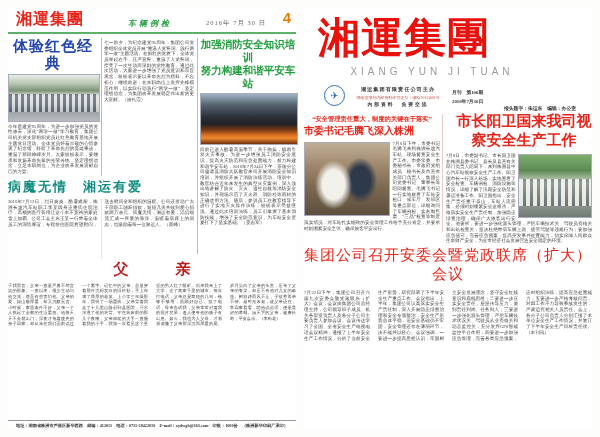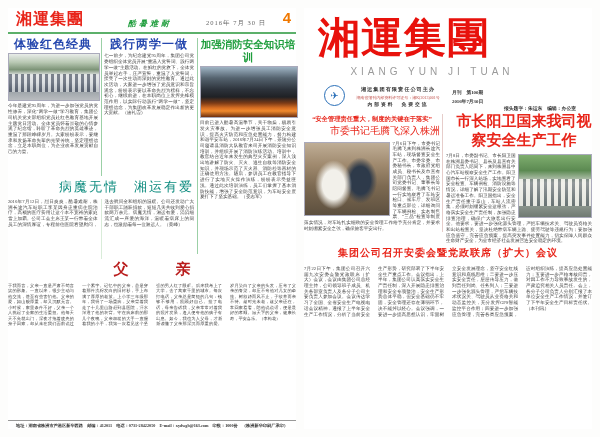--- a/index.html
+++ b/index.html
@@ -13,100 +13,100 @@
   
   .lp-brand{position:absolute;left:8px;top:1px;font-size:16px;font-weight:bold;color:#e8251a;font-family:"Liberation Sans",sans-serif;letter-spacing:1px;}
   .lp-section{position:absolute;left:120px;top:10px;font-size:8px;font-weight:bold;font-style:italic;color:#1f9e3d;letter-spacing:3px;}
   .lp-date{position:absolute;left:198px;top:11px;font-size:6.5px;color:#666;letter-spacing:1px;}
   .lp-pagenum{position:absolute;right:5px;top:1px;font-size:15px;font-weight:bold;color:#f07800;font-family:"Liberation Sans",sans-serif;}
   .lp-rule{position:absolute;left:0;right:0;top:24px;height:2px;background:#5cb06a;}
   .col{position:absolute;}
   .lp-col1{left:0;top:30px;width:90px;}
   .lp-col2{left:96px;top:30px;width:90px;}
   .lp-col3{left:192px;top:30px;width:96px;}
-  .headline-blue{font-size:12px;font-weight:bold;color:#2547ae;text-align:center;line-height:1.12;letter-spacing:1px;}
+  .headline-blue{font-size:15px;font-weight:bold;color:#2547ae;text-align:center;line-height:1.12;letter-spacing:1px;}
   .headline-green{font-size:10.5px;font-weight:bold;color:#1f9e3d;text-align:center;line-height:1.25;}
   .vline{position:absolute;width:1px;background:#9bd0a6;}
   .vl1{left:93px;top:30px;height:138px;}
   .vl2{left:189px;top:30px;height:216px;}
   .photo{position:relative;overflow:hidden;border:0.5px solid #aab;}
   .photo-red{width:90px;height:46px;margin:2px 0;background:linear-gradient(180deg,#e8ece9 0%,#b9c9b4 18%,#7d9478 34%,#e3e5e4 46%,#cfd4d6 62%,#9aa1a6 78%,#b9bcbf 100%);}
   .crowd{position:absolute;left:0;right:0;top:42%;height:40%;background:repeating-linear-gradient(90deg,rgba(40,50,70,.55) 0 3px,rgba(232,234,236,.55) 3px 6px);}
   .photo-fire{width:96px;height:50px;margin:2px 0;background:linear-gradient(180deg,#9fb4c4 0%,#55636f 22%,#2d333b 45%,#1f2125 60%,#7a3a16 72%,#d96f23 82%,#f08a2e 88%,#6e3010 100%);}
   .body-col1{height:62px;overflow:hidden;}
   .body-col2{height:112px;overflow:hidden;margin-top:2px;}
   .body-col3{height:138px;overflow:hidden;}
   .lp-love{left:0;top:170px;width:186px;position:absolute;}
-  .headline-teal{font-size:13px;font-weight:normal;color:#0e8c7f;text-align:right;letter-spacing:2px;}
+  .headline-teal{font-size:13px;font-weight:bold;color:#0e8c7f;text-align:left;letter-spacing:2px;}
   .love-body{margin-top:3px;height:60px;overflow:hidden;columns:2;column-gap:7px;column-rule:1px solid #d9ecd9;}
   .lp-father{left:0;top:252px;width:288px;position:absolute;}
   .headline-father{font-size:15px;font-weight:bold;color:#b91c1c;text-align:center;letter-spacing:16px;text-indent:16px;}
   .father-body{margin-top:4px;height:126px;overflow:hidden;columns:4;column-gap:8px;}
   .lp-footer{position:absolute;left:0;right:0;bottom:1px;border-top:1px solid #999;padding-top:2.5px;font-size:4.2px;color:#333;text-align:center;font-weight:bold;}
   
   .rp-title{position:absolute;left:12px;top:8px;width:176px;text-align:center;font-size:42px;line-height:1.05;font-weight:900;color:#e8120c;letter-spacing:1px;}
   .rp-pinyin{position:absolute;left:12px;top:58px;width:176px;text-align:center;font-size:10px;color:#9a9a9a;letter-spacing:4px;font-family:"Liberation Sans",sans-serif;margin-left:28px;}
   .rp-logo{position:absolute;left:20px;top:77px;width:19px;height:19px;border:1.5px solid #2a6fb8;border-radius:50%;display:flex;align-items:center;justify-content:center;color:#2a6fb8;font-size:10px;}
   .pub-info{position:absolute;left:44px;top:78px;width:100px;text-align:center;}
   .pub-1{font-size:5.2px;font-weight:bold;color:#333;letter-spacing:1px;}
   .pub-2{font-size:4px;color:#c0504a;margin-top:1.5px;}
   .pub-3{font-size:4.8px;font-weight:bold;color:#333;margin-top:1.5px;letter-spacing:2px;}
   .issue-info{position:absolute;left:148px;top:80px;width:38px;font-size:4.8px;font-weight:bold;color:#333;line-height:1.9;}
   .daodu{position:absolute;left:184px;top:8px;width:104px;height:85px;background:#fdecea;border:1px solid #f0b9b4;padding:4px 5px;box-sizing:border-box;}
   .daodu-title{font-size:8px;font-weight:bold;color:#e8251a;text-align:center;letter-spacing:5px;margin-bottom:3px;}
   .daodu-item{font-size:4.3px;color:#d2463e;line-height:1.55;text-align:justify;margin-bottom:1.5px;word-break:break-all;}
   .rp-credit{position:absolute;left:184px;top:97px;width:104px;font-size:4.8px;font-weight:bold;color:#333;text-align:center;}
   .rp-quote{position:absolute;left:0px;top:107px;width:136px;font-size:6.3px;font-weight:bold;color:#e8251a;text-align:center;}
   .rp-mtf{position:absolute;left:0;top:117px;width:136px;}
-  .headline-red-sm{font-size:10px;font-weight:normal;color:#e8251a;text-align:right;line-height:1.25;font-family:"Liberation Sans",sans-serif;}
+  .headline-red-sm{font-size:10px;font-weight:bold;color:#e8251a;text-align:left;line-height:1.25;font-family:"Liberation Sans",sans-serif;}
   .mtf-body{margin-top:3px;height:100px;overflow:hidden;}
   .photo-mtf{float:left;width:84px;height:72px;margin:1px 2.5px 1px 0;background:
     radial-gradient(ellipse 22% 34% at 34% 58%,#f2f0ea 0 60%,transparent 100%),
     radial-gradient(ellipse 20% 32% at 66% 52%,#2e3a4a 0 60%,transparent 100%),
     linear-gradient(180deg,#bfae96 0%,#a08a6f 30%,#7d6a52 60%,#5c4f3e 100%);}
   .rp-vline{position:absolute;left:138px;top:106px;height:118px;width:1px;background:#e6cdca;}
   .rp-ywg{position:absolute;left:142px;top:104px;width:146px;}
   .headline-red-md{font-size:15px;font-weight:bold;color:#e8251a;text-align:center;font-family:Liberation Serif, serif;margin-left:10px;}
   .ywg-body{margin-top:3px;height:104px;overflow:hidden;}
   .photo-ywg{float:right;width:72px;height:62px;margin:1px 0 1px 2.5px;background:linear-gradient(180deg,#7fae6f 0%,#5c8a52 25%,#cfd3cd 45%,#9aa49c 72%,#6f7a72 100%);}
   .crowd2{position:absolute;left:0;right:0;top:38%;height:44%;background:repeating-linear-gradient(90deg,rgba(246,246,240,.85) 0 4px,rgba(55,65,80,.4) 4px 7px);}
   .rp-meeting{position:absolute;left:0;top:238px;width:288px;}
-  .headline-red-lg{font-size:10px;font-weight:bold;color:#e8251a;text-align:center;letter-spacing:1px;font-family:"Liberation Sans",sans-serif;}
+  .headline-red-lg{font-size:15px;font-weight:normal;color:#e8251a;text-align:center;letter-spacing:1px;font-family:"Liberation Sans",sans-serif;}
   .meeting-body{margin-top:6px;height:150px;overflow:hidden;columns:4;column-gap:8px;}
 </style>
 </head>
 <body>
 
 <div class="paper">
 
   <div class="page page-l">
     <div class="lp-brand">湘運集團</div>
-    <div class="lp-section">酷暑难耐</div>
+    <div class="lp-section">车辆例检</div>
     <div class="lp-date">2016年 7月 30 日</div>
     <div class="lp-pagenum">4</div>
     <div class="lp-rule"></div>
 
     <div class="vline vl1"></div>
     <div class="vline vl2"></div>
 
     <div class="col lp-col1">
       <div class="headline-blue">体验红色经典</div>
       <div class="photo photo-red">
           <div class="crowd"></div>
         </div>
       <div class="tiny body-col1">今年是建党95周年，为进一步加强党员的党性修养，深化“两学一做”学习教育，集团公司机关党支部组织党员赴红色教育基地开展主题党日活动。全体党员怀着崇敬的心情参观了纪念馆，聆听了革命先烈的英雄事迹，重温了那段峥嵘岁月。大家纷纷表示，要继承和发扬革命先辈的光荣传统，坚定理想信念，立足本职岗位，为企业改革发展贡献自己的力量。</div>
     </div>
 
     <div class="col lp-col2">
-      <div class="headline-blue">践行两学一做</div>
       <div class="tiny body-col2">七一前夕，为纪念建党95周年，集团公司党委组织全体党员开展“重温入党誓词、践行两学一做”主题活动。在鲜红的党旗下，全体党员举起右手，庄严宣誓，重温了入党誓词，接受了一次生动而深刻的党性教育。通过此次活动，大家进一步增强了党员意识和宗旨观念，纷纷表示要以革命先烈为榜样，不忘初心，继续前进，在本职岗位上发挥先锋模范作用，以实际行动践行“两学一做”，坚定理想信念，为集团改革发展稳定作出新的更大贡献。（唐礼霞）</div>
     </div>
 
     <div class="col lp-col3">
       <div class="headline-green">加强消防安全知识培训</div>
+      <div class="headline-green">努力构建和谐平安车站</div>
       <div class="photo photo-fire"></div>
       <div class="tiny body-col3">目前已进入酷暑高温季节，天干物燥，极易引发火灾事故。为进一步增强员工消防安全意识，提高火灾防范和应急处置能力，努力构建和谐平安车站，2016年7月24日下午，茶陵分公司邀请县消防大队教官来司开展消防安全知识培训，并组织开展了消防演练活动。培训中，教官结合近年来发生的典型火灾案例，深入浅出地讲解了防火、灭火、逃生自救等消防安全知识，并现场示范了灭火器、消防栓等器材的正确使用方法。随后，参训员工在教官指导下进行了实地灭火操作演练，纷纷表示受益匪浅。通过此次培训演练，员工们掌握了基本消防技能，增强了安全防范意识，为车站安全度夏打下了坚实基础。（晏志军）</div>
     </div>
 
     <div class="lp-love">
       <div class="headline-teal">病魔无情　湘运有爱</div>
       <div class="tiny love-body">2016年7月12日，烈日炎炎，酷暑难耐，株洲长途汽车站职工李某因身患重病住院治疗，高额的医疗费用让这个本不宽裕的家庭雪上加霜。公司工会主席王某一行带着全体员工的深情厚谊，专程前往医院看望慰问，送去慰问金和组织的温暖。公司还发动广大干部职工踊跃捐款，短短几天共收到爱心捐款两万余元。病魔无情，湘运有爱，涓涓细流汇成一座爱的海洋，温暖着病床上的同志，也激励着每一位湘运人。（黄峰）</div>
     </div>
 
     <div class="lp-father">

